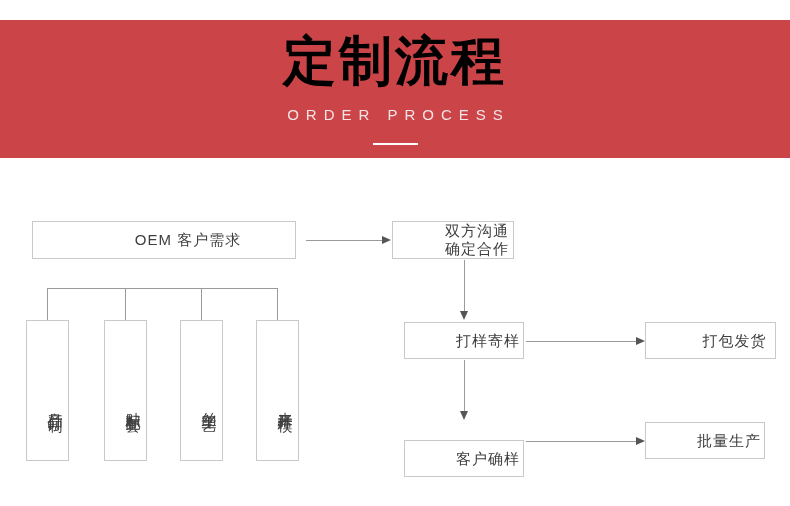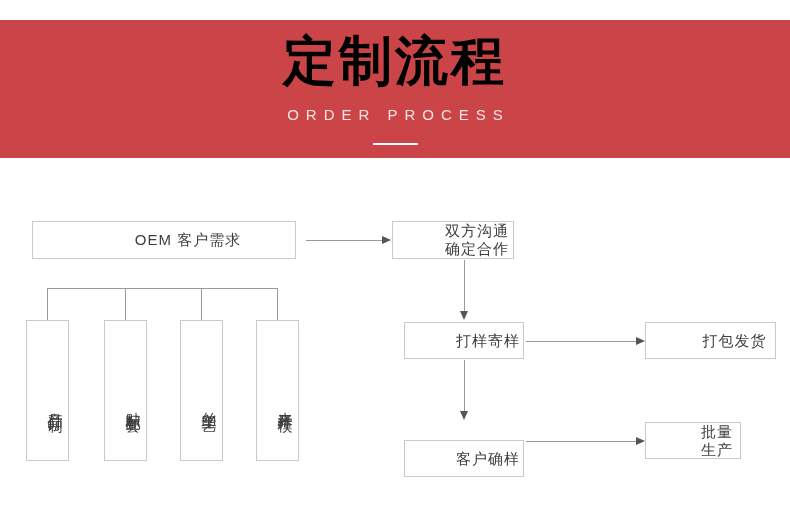--- a/index.html
+++ b/index.html
@@ -159,16 +159,16 @@
     <div class="box h" style="left:645px; top:322px; width:131px; height:37px;">打包发货</div>
 
     <div class="line vline" style="left:464px; top:360px; height:53px;"></div>
     <div class="arrowhead arrow-down" style="left:460px; top:411px;"></div>
 
     <div class="box h" style="left:404px; top:440px; width:120px; height:37px;">客户确样</div>
 
     <div class="line hline" style="left:526px; top:441px; width:110px;"></div>
     <div class="arrowhead arrow-right" style="left:636px; top:437px;"></div>
 
-    <div class="box h" style="left:645px; top:422px; width:96px; height:37px;">批量生产</div>
+    <div class="box h" style="left:645px; top:422px; width:120px; height:37px;">批量生产</div>
 
   </div>
 </div>
 
 </body></html>

